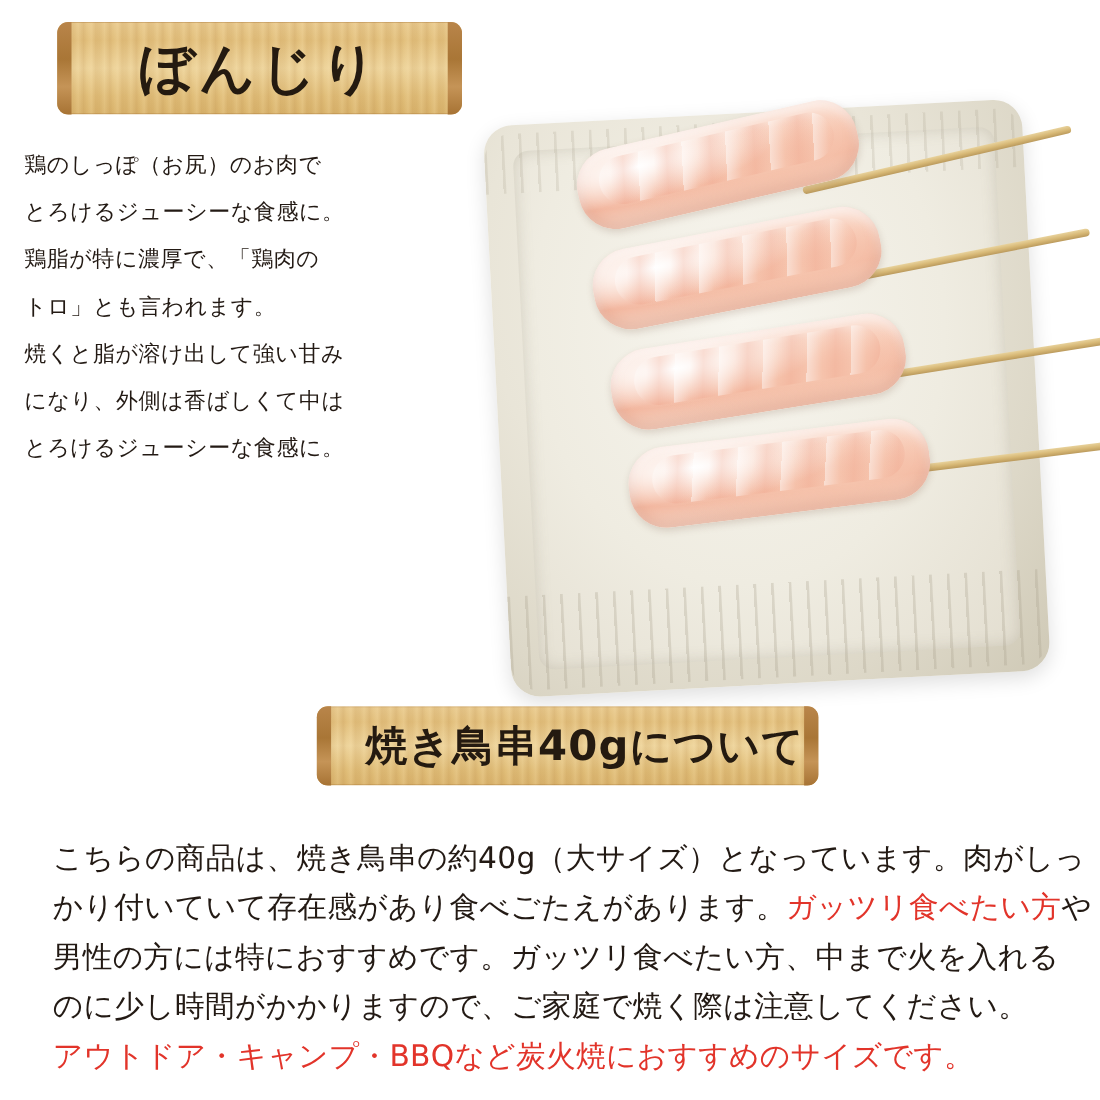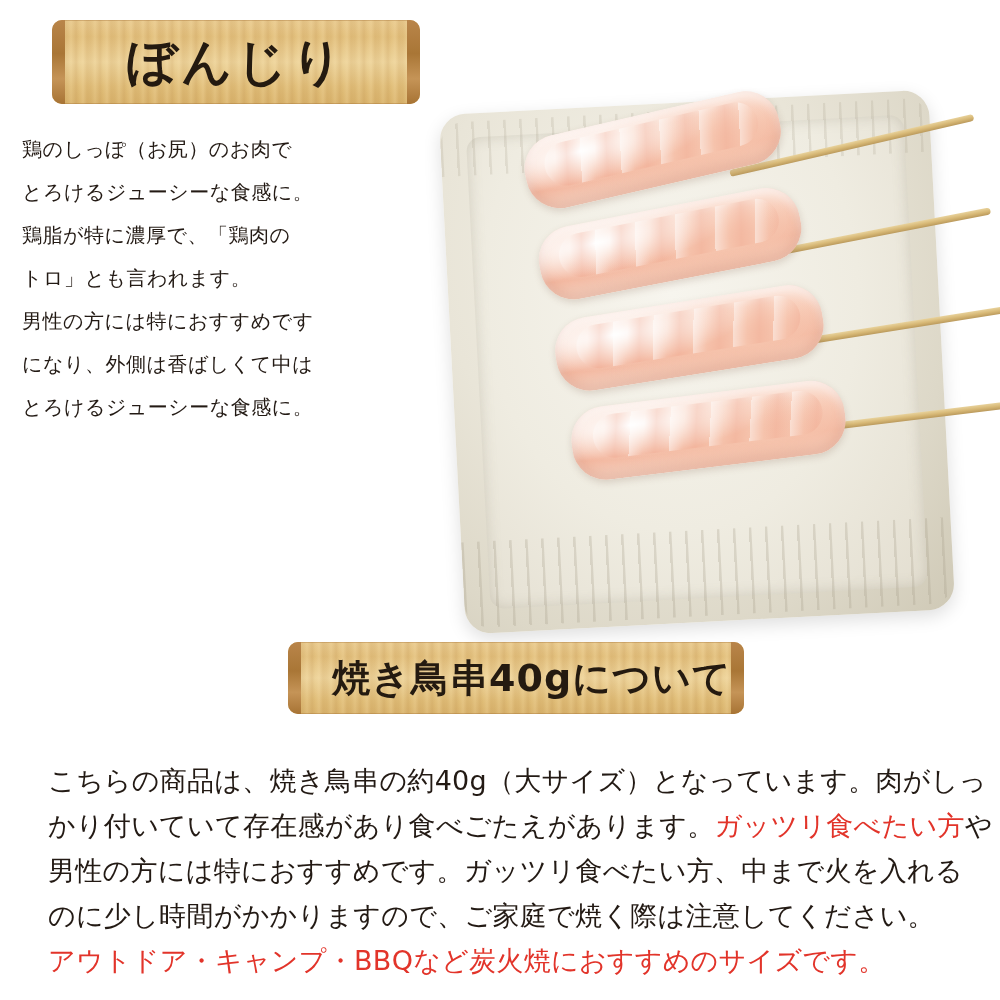--- a/index.html
+++ b/index.html
@@ -209,21 +209,21 @@
 
 <div class="wood-sign" id="sign-title">
   <span class="sign-text">ぼんじり</span>
 </div>
 
 <div id="intro-text">
   <div>鶏のしっぽ（お尻）のお肉で</div>
   <div>とろけるジューシーな食感に。</div>
   <div>鶏脂が特に濃厚で、「鶏肉の</div>
   <div>トロ」とも言われます。</div>
-  <div>男性の方には特におすすめです</div>
+  <div>焼くと脂が溶け出して強い甘み</div>
   <div>になり、外側は香ばしくて中は</div>
   <div>とろけるジューシーな食感に。</div>
 </div>
 
 <div id="photo">
   <div class="plate">
     <div class="plate-rim"></div>
     <div class="ridges-top"></div>
     <div class="ridges"></div>
   </div>

